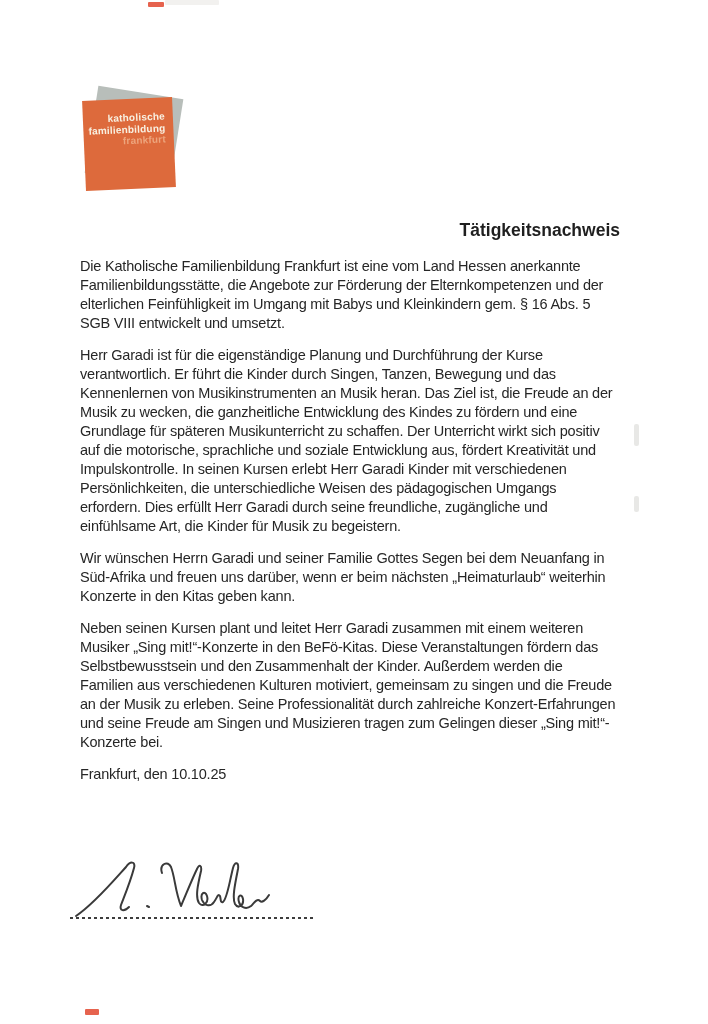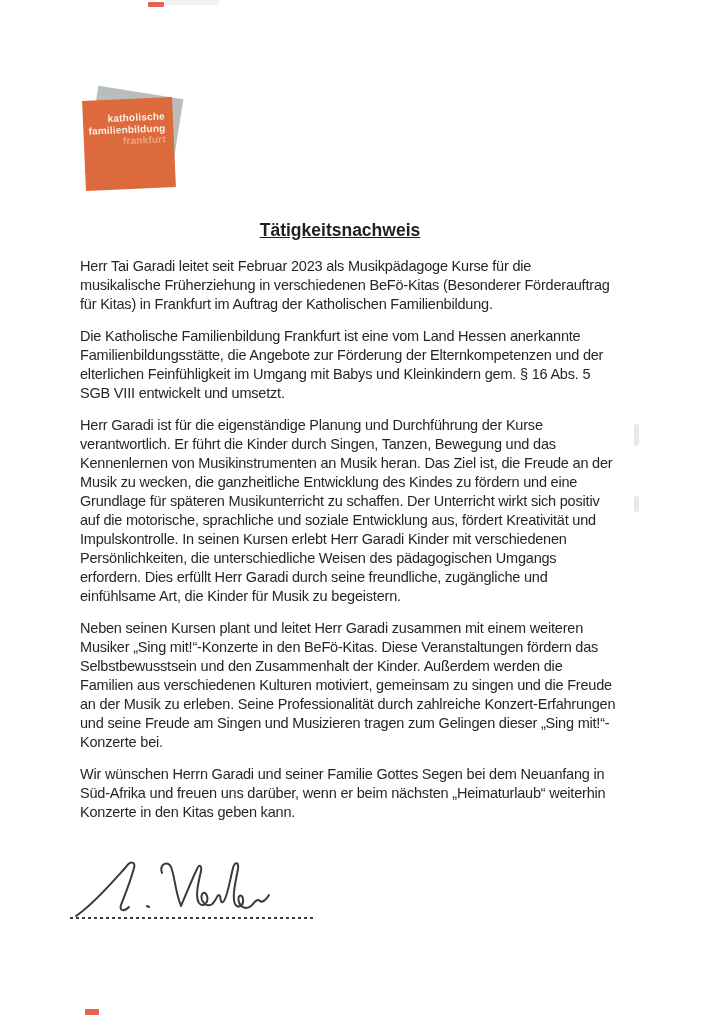--- a/index.html
+++ b/index.html
@@ -39,23 +39,22 @@
     color: #f8f0e1; letter-spacing: .2px;
   }
   .logo-orange .l3 {
     font-size: 10px; font-weight: bold; line-height: 11.5px;
     color: #eda57d; letter-spacing: .2px;
   }
 
   
   .doc-title {
     position: absolute; left: 60px; top: 220px; width: 560px;
-    text-align: center; font-size: 17.5px; font-weight: bold; color: #1f1f1f;
+    text-align: right; font-size: 17.5px; font-weight: bold; color: #1f1f1f;
     letter-spacing: 0;
-    text-decoration: underline;
   }
 
   
   .body-text { position: absolute; left: 80px; top: 257px; width: 600px; }
   .para {
     font-size: 14.5px; line-height: 19px; letter-spacing: -0.2px;
     white-space: pre; margin-bottom: 13px; color: #262626;
   }
   .date-line {
     font-size: 14.5px; line-height: 19px; letter-spacing: -0.2px;
@@ -89,47 +88,45 @@
     <div class="logo-orange">
       <div class="l1">katholische</div>
       <div class="l2">familienbildung</div>
       <div class="l3">frankfurt</div>
     </div>
   </div>
 
   <div class="doc-title">Tätigkeitsnachweis</div>
 
   <div class="body-text">
-    <div class="para">Herr Tai Garadi leitet seit Februar 2023 als Musikpädagoge Kurse für die
-musikalische Früherziehung in verschiedenen BeFö-Kitas (Besonderer Förderauftrag
-für Kitas) in Frankfurt im Auftrag der Katholischen Familienbildung.</div>
     <div class="para">Die Katholische Familienbildung Frankfurt ist eine vom Land Hessen anerkannte
 Familienbildungsstätte, die Angebote zur Förderung der Elternkompetenzen und der
 elterlichen Feinfühligkeit im Umgang mit Babys und Kleinkindern gem. § 16 Abs. 5
 SGB VIII entwickelt und umsetzt.</div>
     <div class="para">Herr Garadi ist für die eigenständige Planung und Durchführung der Kurse
 verantwortlich. Er führt die Kinder durch Singen, Tanzen, Bewegung und das
 Kennenlernen von Musikinstrumenten an Musik heran. Das Ziel ist, die Freude an der
 Musik zu wecken, die ganzheitliche Entwicklung des Kindes zu fördern und eine
 Grundlage für späteren Musikunterricht zu schaffen. Der Unterricht wirkt sich positiv
 auf die motorische, sprachliche und soziale Entwicklung aus, fördert Kreativität und
 Impulskontrolle. In seinen Kursen erlebt Herr Garadi Kinder mit verschiedenen
 Persönlichkeiten, die unterschiedliche Weisen des pädagogischen Umgangs
 erfordern. Dies erfüllt Herr Garadi durch seine freundliche, zugängliche und
 einfühlsame Art, die Kinder für Musik zu begeistern.</div>
+    <div class="para">Wir wünschen Herrn Garadi und seiner Familie Gottes Segen bei dem Neuanfang in
+Süd-Afrika und freuen uns darüber, wenn er beim nächsten „Heimaturlaub“ weiterhin
+Konzerte in den Kitas geben kann.</div>
     <div class="para">Neben seinen Kursen plant und leitet Herr Garadi zusammen mit einem weiteren
 Musiker „Sing mit!“-Konzerte in den BeFö-Kitas. Diese Veranstaltungen fördern das
 Selbstbewusstsein und den Zusammenhalt der Kinder. Außerdem werden die
 Familien aus verschiedenen Kulturen motiviert, gemeinsam zu singen und die Freude
 an der Musik zu erleben. Seine Professionalität durch zahlreiche Konzert-Erfahrungen
 und seine Freude am Singen und Musizieren tragen zum Gelingen dieser „Sing mit!“-
 Konzerte bei.</div>
-    <div class="para">Wir wünschen Herrn Garadi und seiner Familie Gottes Segen bei dem Neuanfang in
-Süd-Afrika und freuen uns darüber, wenn er beim nächsten „Heimaturlaub“ weiterhin
-Konzerte in den Kitas geben kann.</div>
+    <div class="date-line">Frankfurt, den 10.10.25</div>
   </div>
 
   <svg class="signature-svg" width="215" height="66" viewBox="0 0 215 66">
     <g fill="none" stroke="#3a3a3a" stroke-width="2" stroke-linecap="round" stroke-linejoin="round">
       <path d="M6,60 C24,48 46,22 56,11 C60,5 66,5 64,12 C60,27 54,41 51,49 C49,55 54,56 59,51"></path>
       <path d="M77,50 l2,1"></path>
       <path d="M92,17 C89,8 98,4 101,11 C105,21 105,35 111,50
                C117,36 123,21 127,13 C129,8 132,9 131,15
                C128,28 125,41 129,47 C133,52 139,47 137,40 C135,34 130,37 132,44
                C134,49 140,52 144,46 C147,42 148,37 150,40 C151,43 150,47 153,46

